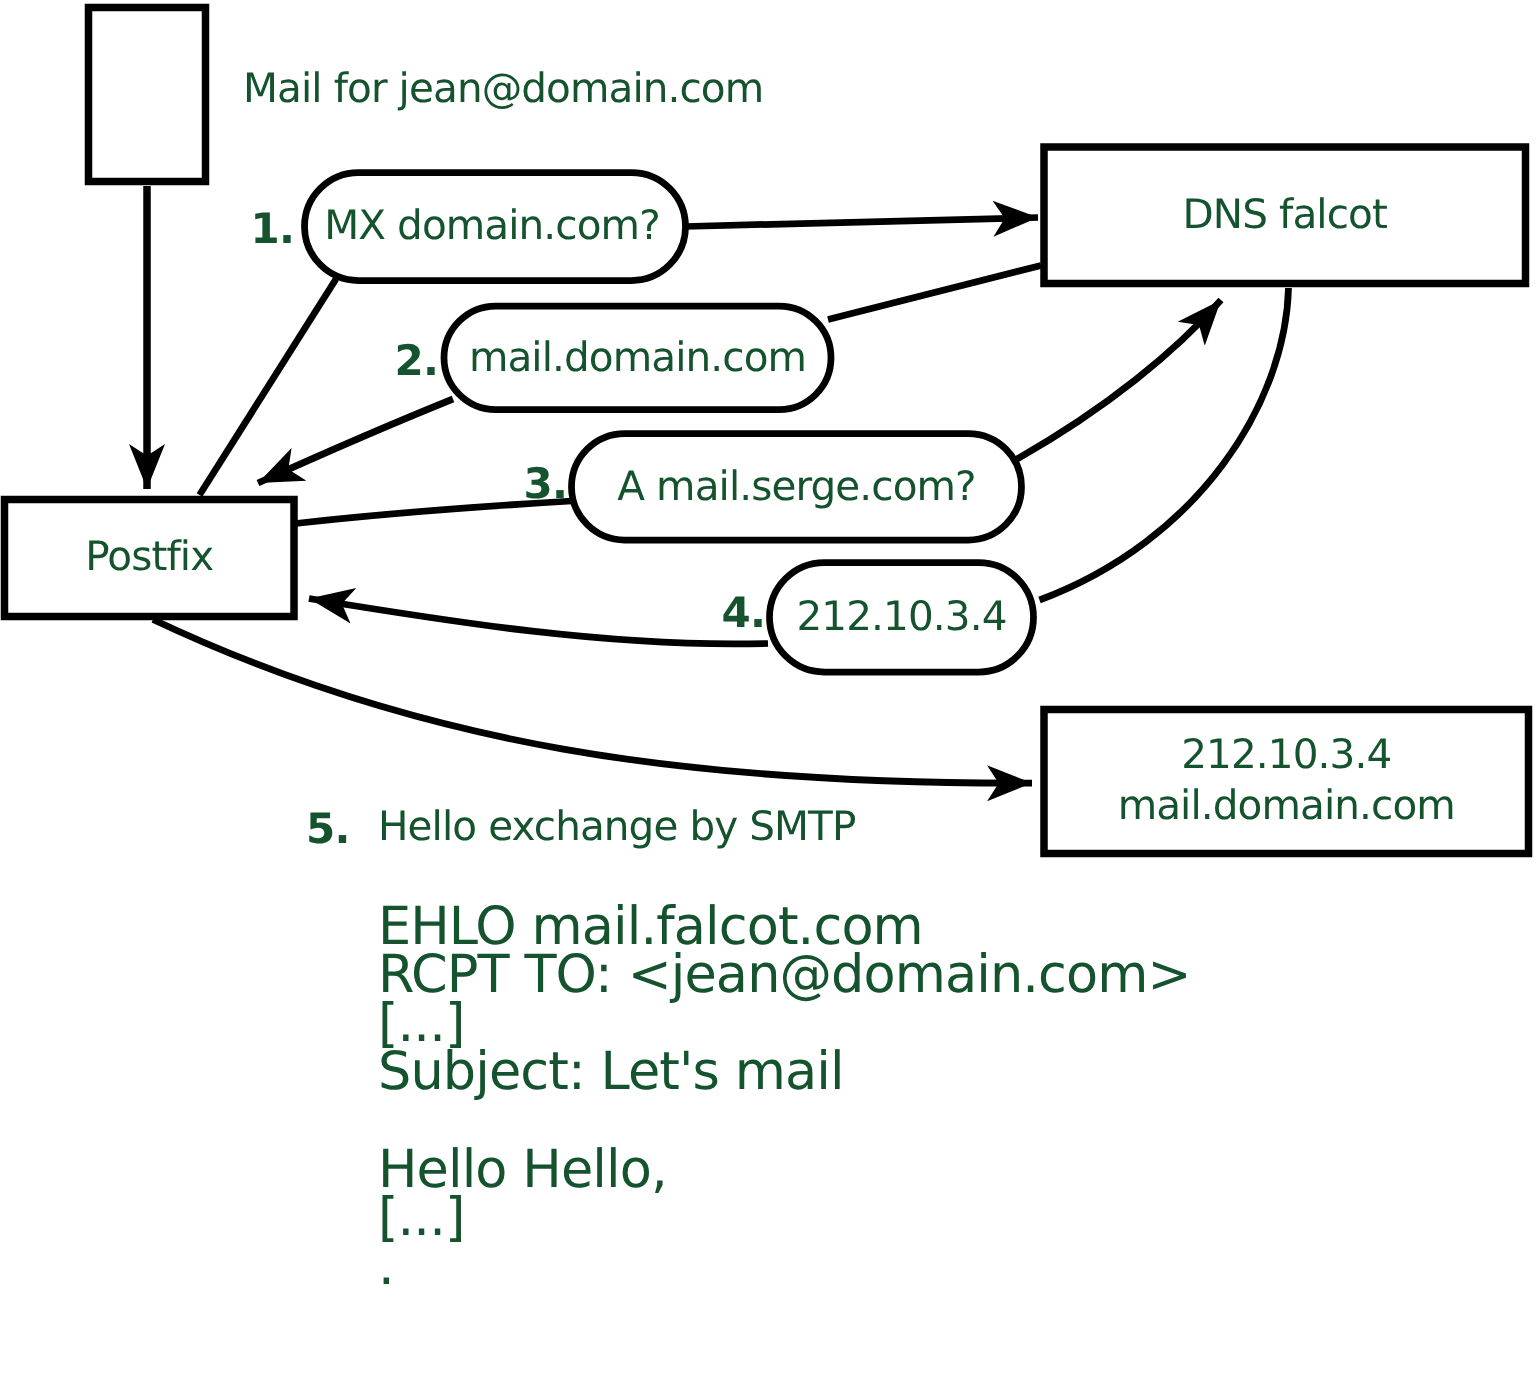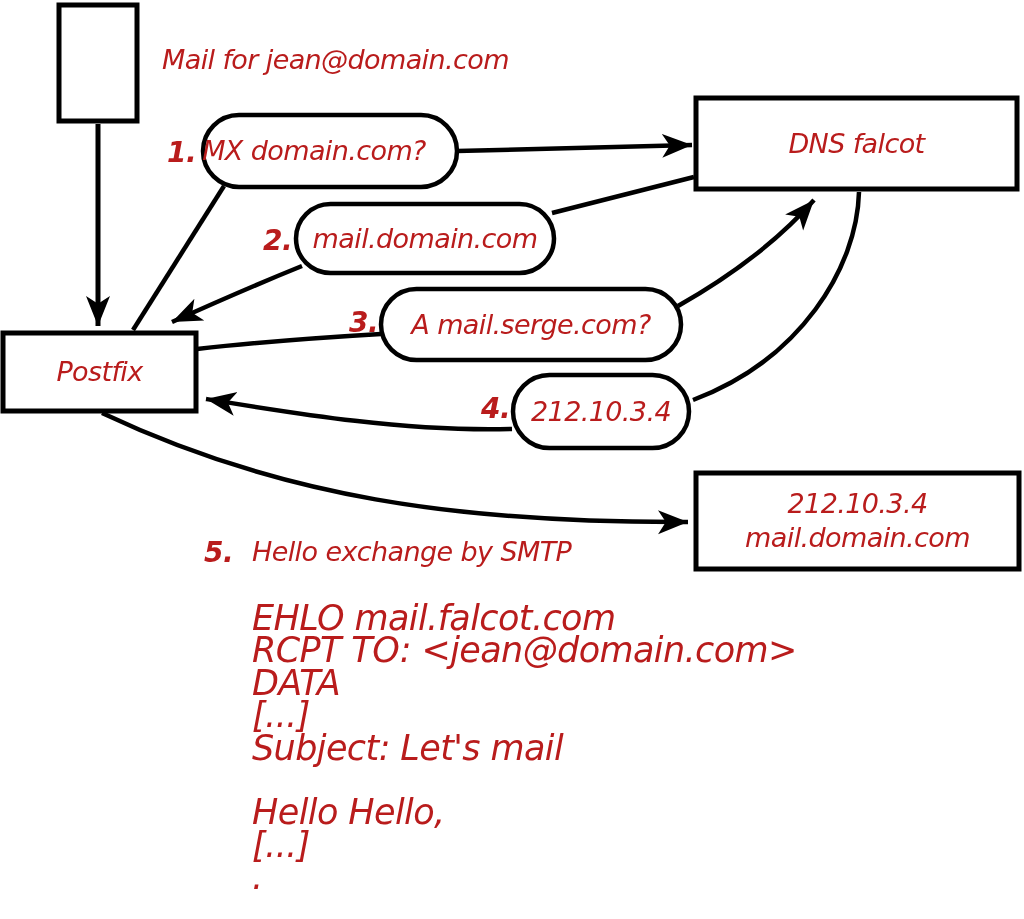--- a/index.html
+++ b/index.html
@@ -2,23 +2,22 @@
 <html><head>
 <meta charset="utf-8">
 <style>
   html, body { margin: 0; padding: 0; background: #ffffff; }
   .canvas {
     position: relative;
     width: 1024px;
     height: 919px;
     background: #ffffff;
     font-family: "DejaVu Sans", "Liberation Sans", sans-serif;
-    color: #b91c1c;
+    color: #14532d;
     overflow: hidden;
-    font-style: italic;
   }
   svg.diagram { position: absolute; left: 0; top: 0; }
   .abs { position: absolute; }
   .node-label {
     display: flex; align-items: center; justify-content: center;
     text-align: center;
     font-size: 27px;
     letter-spacing: -0.6px;
     line-height: 34px;
     white-space: nowrap;
@@ -93,37 +92,36 @@
 
   <div class="abs node-label" style="left:3px; top:333px; width:193px; height:78px;">Postfix</div>
 
   <div class="abs node-label" style="left:696px; top:98px; width:321px; height:91px;">DNS falcot</div>
 
   <div class="abs node-label" style="left:696px; top:473px; width:323px; height:96px; flex-direction:column;">
     <div>212.10.3.4</div>
     <div>mail.domain.com</div>
   </div>
 
-  <div class="abs node-label" style="left:187px; top:115px; width:254px; height:72px;">MX domain.com?</div>
+  <div class="abs node-label" style="left:201px; top:115px; width:254px; height:72px;">MX domain.com?</div>
   <div class="abs node-label" style="left:296px; top:204px; width:258px; height:69px;">mail.domain.com</div>
   <div class="abs node-label" style="left:381px; top:289px; width:300px; height:71px;">A mail.serge.com?</div>
   <div class="abs node-label" style="left:513px; top:375px; width:176px; height:73px;">212.10.3.4</div>
 
   <div class="abs step-num" style="left:152px; top:136px;">1.</div>
   <div class="abs step-num" style="left:248px; top:224px;">2.</div>
   <div class="abs step-num" style="left:334px; top:306px;">3.</div>
   <div class="abs step-num" style="left:466px; top:392px;">4.</div>
   <div class="abs step-num" style="left:189px; top:536px;">5.</div>
 
   <div class="abs free-label" style="left:252px; top:536px;">Hello exchange by SMTP</div>
 
   <div class="abs smtp-block" style="left:252px; top:598px;">
     <div class="smtp-line">EHLO mail.falcot.com</div>
     <div class="smtp-line">RCPT TO: &lt;jean@domain.com&gt;</div>
-    <div class="smtp-line">DATA</div>
     <div class="smtp-line">[...]</div>
     <div class="smtp-line">Subject: Let's mail</div>
     <div class="smtp-line"></div>
     <div class="smtp-line">Hello Hello,</div>
     <div class="smtp-line">[...]</div>
     <div class="smtp-line">.</div>
   </div>
 
 </div>
 

